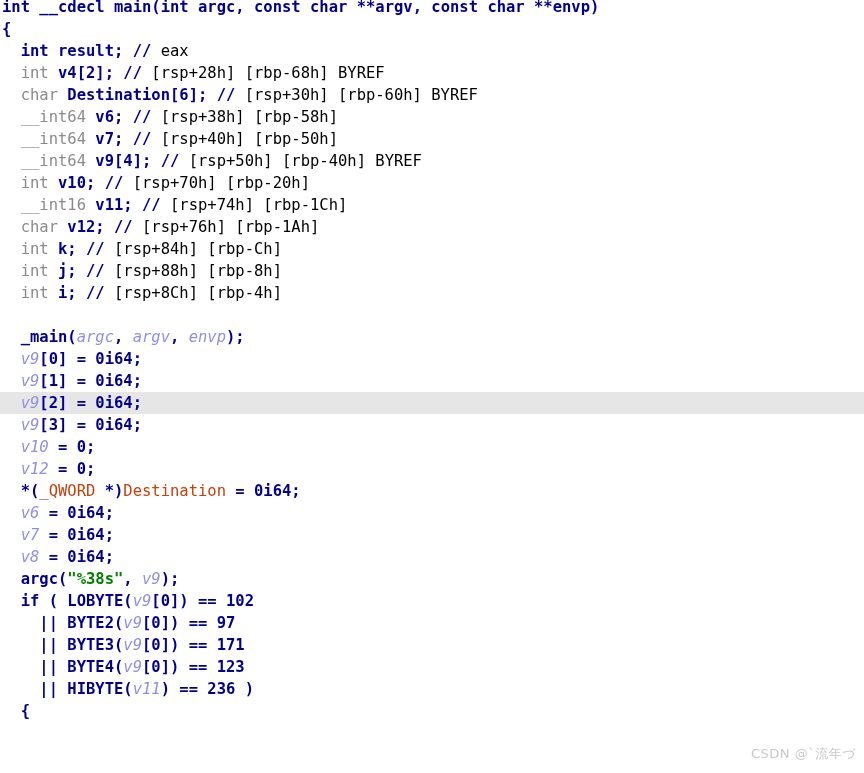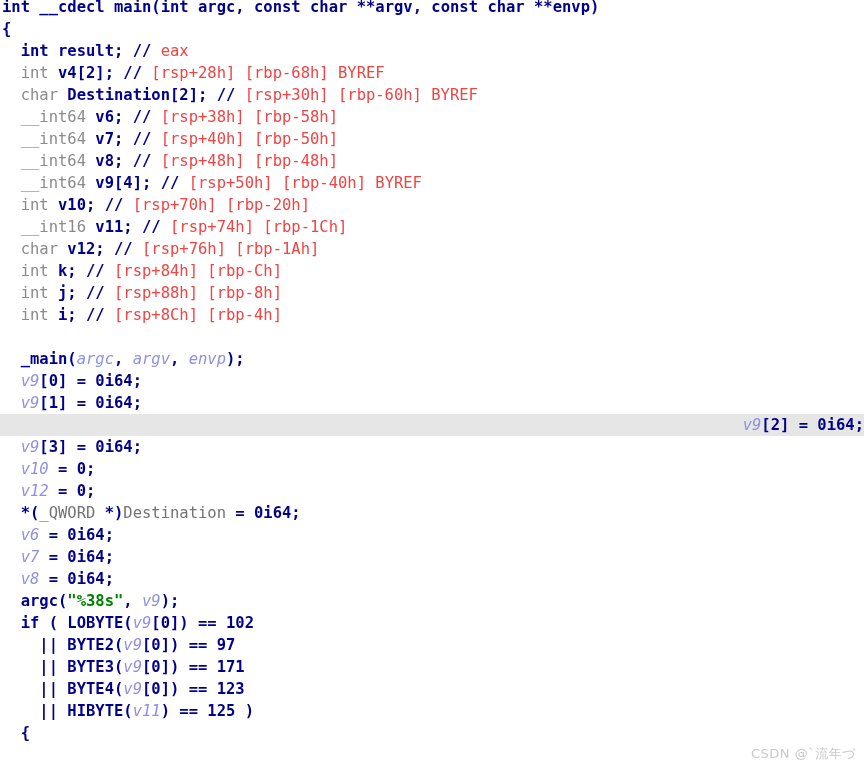--- a/index.html
+++ b/index.html
@@ -27,32 +27,31 @@
     height: 22px;
     line-height: 22px;
     font-size: 15.5px;
     letter-spacing: 0px;
     white-space: pre;
     padding-left: 2px;
     box-sizing: border-box;
   }
   .code-line.hl {
     background: #e6e6e6;
-    text-align: right;
   }
   
   .t-key      { color: #00008b; font-weight: bold; }   
   .t-type     { color: #8b8b8b; }                      
   .t-var      { color: #8f8fe0; font-style: italic; }   
   .t-func     { color: #00008b; font-weight: bold; }   
-  .t-cmt      { color: #ef4444; }                      
+  .t-cmt      { color: #000000; }                      
   .t-cmtmark  { color: #00008b; font-weight: bold; }   
   .t-str      { color: #008000; font-weight: bold; }   
   .t-num      { color: #00008b; font-weight: bold; }   
-  .t-macro    { color: #737373; }                      
+  .t-macro    { color: #c2410c; }                      
   .t-plain    { color: #00008b; font-weight: bold; }
 
   #watermark {
     position: absolute;
     right: 8px;
     bottom: 6px;
     font-family: "DejaVu Sans", "Liberation Sans", sans-serif;
     font-size: 13px;
     color: #c9c9c9;
     letter-spacing: 0.5px;
@@ -63,24 +62,23 @@
 </style>
 </head>
 <body>
 
 <div id="code-view">
   <div id="code-lines" style="margin-top: -4px;">
       <div class="code-line"><span class="t-key">int</span><span class="t-plain"> </span><span class="t-key">__cdecl</span><span class="t-plain"> </span><span class="t-func">main</span><span class="t-key">(</span><span class="t-key">int</span><span class="t-key"> argc, </span><span class="t-key">const</span><span class="t-plain"> </span><span class="t-key">char</span><span class="t-key"> **argv, </span><span class="t-key">const</span><span class="t-plain"> </span><span class="t-key">char</span><span class="t-key"> **envp)</span></div>
       <div class="code-line"><span class="t-key">{</span></div>
       <div class="code-line"><span class="t-plain">  </span><span class="t-key">int result; </span><span class="t-cmtmark">//</span><span class="t-cmt"> eax</span></div>
       <div class="code-line"><span class="t-plain">  </span><span class="t-type">int</span><span class="t-key"> v4[2]; </span><span class="t-cmtmark">//</span><span class="t-cmt"> [rsp+28h] [rbp-68h] BYREF</span></div>
-      <div class="code-line"><span class="t-plain">  </span><span class="t-type">char</span><span class="t-key"> Destination[2]; </span><span class="t-cmtmark">//</span><span class="t-cmt"> [rsp+30h] [rbp-60h] BYREF</span></div>
+      <div class="code-line"><span class="t-plain">  </span><span class="t-type">char</span><span class="t-key"> Destination[6]; </span><span class="t-cmtmark">//</span><span class="t-cmt"> [rsp+30h] [rbp-60h] BYREF</span></div>
       <div class="code-line"><span class="t-plain">  </span><span class="t-type">__int64</span><span class="t-key"> v6; </span><span class="t-cmtmark">//</span><span class="t-cmt"> [rsp+38h] [rbp-58h]</span></div>
       <div class="code-line"><span class="t-plain">  </span><span class="t-type">__int64</span><span class="t-key"> v7; </span><span class="t-cmtmark">//</span><span class="t-cmt"> [rsp+40h] [rbp-50h]</span></div>
-      <div class="code-line"><span class="t-plain">  </span><span class="t-type">__int64</span><span class="t-key"> v8; </span><span class="t-cmtmark">//</span><span class="t-cmt"> [rsp+48h] [rbp-48h]</span></div>
       <div class="code-line"><span class="t-plain">  </span><span class="t-type">__int64</span><span class="t-key"> v9[4]; </span><span class="t-cmtmark">//</span><span class="t-cmt"> [rsp+50h] [rbp-40h] BYREF</span></div>
       <div class="code-line"><span class="t-plain">  </span><span class="t-type">int</span><span class="t-key"> v10; </span><span class="t-cmtmark">//</span><span class="t-cmt"> [rsp+70h] [rbp-20h]</span></div>
       <div class="code-line"><span class="t-plain">  </span><span class="t-type">__int16</span><span class="t-key"> v11; </span><span class="t-cmtmark">//</span><span class="t-cmt"> [rsp+74h] [rbp-1Ch]</span></div>
       <div class="code-line"><span class="t-plain">  </span><span class="t-type">char</span><span class="t-key"> v12; </span><span class="t-cmtmark">//</span><span class="t-cmt"> [rsp+76h] [rbp-1Ah]</span></div>
       <div class="code-line"><span class="t-plain">  </span><span class="t-type">int</span><span class="t-key"> k; </span><span class="t-cmtmark">//</span><span class="t-cmt"> [rsp+84h] [rbp-Ch]</span></div>
       <div class="code-line"><span class="t-plain">  </span><span class="t-type">int</span><span class="t-key"> j; </span><span class="t-cmtmark">//</span><span class="t-cmt"> [rsp+88h] [rbp-8h]</span></div>
       <div class="code-line"><span class="t-plain">  </span><span class="t-type">int</span><span class="t-key"> i; </span><span class="t-cmtmark">//</span><span class="t-cmt"> [rsp+8Ch] [rbp-4h]</span></div>
       <div class="code-line"><span class="t-plain"> </span></div>
       <div class="code-line"><span class="t-plain">  </span><span class="t-func">_main</span><span class="t-key">(</span><span class="t-var">argc</span><span class="t-key">, </span><span class="t-var">argv</span><span class="t-key">, </span><span class="t-var">envp</span><span class="t-key">);</span></div>
       <div class="code-line"><span class="t-plain">  </span><span class="t-var">v9</span><span class="t-key">[0] = </span><span class="t-num">0i64</span><span class="t-key">;</span></div>
@@ -91,17 +89,17 @@
       <div class="code-line"><span class="t-plain">  </span><span class="t-var">v12</span><span class="t-key"> = </span><span class="t-num">0</span><span class="t-key">;</span></div>
       <div class="code-line"><span class="t-plain">  </span><span class="t-key">*(</span><span class="t-macro">_QWORD</span><span class="t-key"> *)</span><span class="t-macro">Destination</span><span class="t-key"> = </span><span class="t-num">0i64</span><span class="t-key">;</span></div>
       <div class="code-line"><span class="t-plain">  </span><span class="t-var">v6</span><span class="t-key"> = </span><span class="t-num">0i64</span><span class="t-key">;</span></div>
       <div class="code-line"><span class="t-plain">  </span><span class="t-var">v7</span><span class="t-key"> = </span><span class="t-num">0i64</span><span class="t-key">;</span></div>
       <div class="code-line"><span class="t-plain">  </span><span class="t-var">v8</span><span class="t-key"> = </span><span class="t-num">0i64</span><span class="t-key">;</span></div>
       <div class="code-line"><span class="t-plain">  </span><span class="t-func">argc</span><span class="t-key">(</span><span class="t-str">"%38s"</span><span class="t-key">, </span><span class="t-var">v9</span><span class="t-key">);</span></div>
       <div class="code-line"><span class="t-plain">  </span><span class="t-key">if ( </span><span class="t-func">LOBYTE</span><span class="t-key">(</span><span class="t-var">v9</span><span class="t-key">[0]) == </span><span class="t-num">102</span></div>
       <div class="code-line"><span class="t-plain">    </span><span class="t-key">|| </span><span class="t-func">BYTE2</span><span class="t-key">(</span><span class="t-var">v9</span><span class="t-key">[0]) == </span><span class="t-num">97</span></div>
       <div class="code-line"><span class="t-plain">    </span><span class="t-key">|| </span><span class="t-func">BYTE3</span><span class="t-key">(</span><span class="t-var">v9</span><span class="t-key">[0]) == </span><span class="t-num">171</span></div>
       <div class="code-line"><span class="t-plain">    </span><span class="t-key">|| </span><span class="t-func">BYTE4</span><span class="t-key">(</span><span class="t-var">v9</span><span class="t-key">[0]) == </span><span class="t-num">123</span></div>
-      <div class="code-line"><span class="t-plain">    </span><span class="t-key">|| </span><span class="t-func">HIBYTE</span><span class="t-key">(</span><span class="t-var">v11</span><span class="t-key">) == </span><span class="t-num">125</span><span class="t-key"> )</span></div>
+      <div class="code-line"><span class="t-plain">    </span><span class="t-key">|| </span><span class="t-func">HIBYTE</span><span class="t-key">(</span><span class="t-var">v11</span><span class="t-key">) == </span><span class="t-num">236</span><span class="t-key"> )</span></div>
       <div class="code-line"><span class="t-plain">  </span><span class="t-key">{</span></div>
     </div>
   <div id="watermark">CSDN @`流年づ</div>
 </div>
 
 </body></html>

